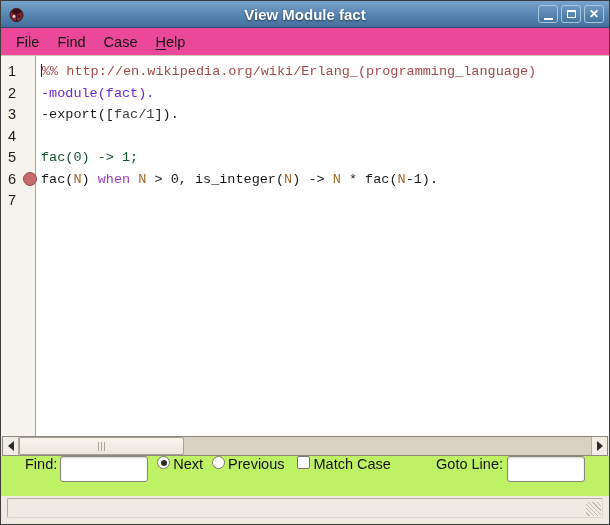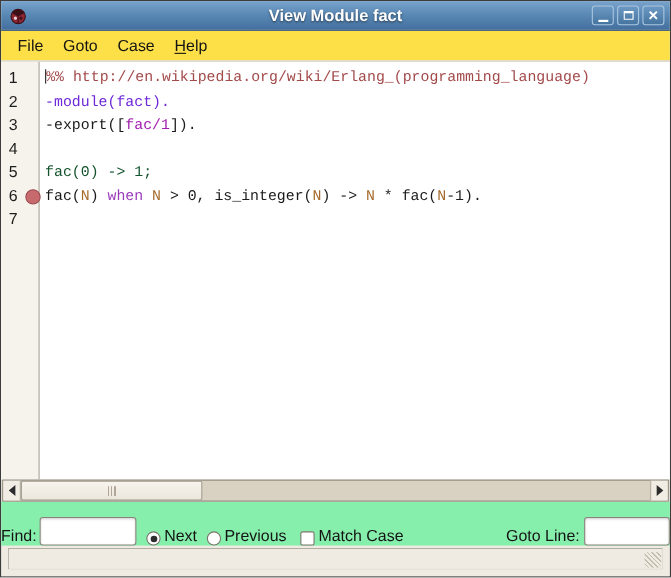--- a/index.html
+++ b/index.html
@@ -31,21 +31,21 @@
     width:20px;height:18px;border:1px solid #a9c6df;border-radius:3px;
     background:linear-gradient(180deg,#6c99c4,#46759f);
     display:flex;align-items:center;justify-content:center;cursor:default;
   }
   .glyph-min{width:9px;height:2px;background:#fff;margin-top:9px;}
   .glyph-max{width:9px;height:8px;border:1px solid #fff;border-top:2px solid #fff;}
   .glyph-close{color:#fff;font-size:12px;font-weight:bold;line-height:1;}
   
   .menubar{
     height:27px;flex:0 0 27px;display:flex;align-items:center;
-    padding:0 6px;background:#fde047;font-size:14.5px;color:#141414;
+    padding:0 6px;background:#ec4899;font-size:14.5px;color:#141414;
   }
   .menu-item{padding:3px 9px;cursor:default;}
   .menu-item u{text-underline-offset:2px;}
   
   .editor{
     position:relative;flex:1 1 auto;background:#ffffff;overflow:hidden;
     border-top:1px solid #cac6bc;
   }
   .editor::before{
     content:"";position:absolute;left:0;top:0;bottom:0;width:34px;
@@ -84,22 +84,22 @@
     background:linear-gradient(180deg,#f7f4ed,#ece7dc);
     border:1px solid #a8a296;border-radius:2px;
     display:flex;align-items:center;justify-content:center;
   }
   .sb-grip{
     width:8px;height:9px;
     background:repeating-linear-gradient(90deg,#b0a79a 0 1px,transparent 1px 3px);
   }
   
   .findbar{
-    flex:0 0 40px;height:40px;display:flex;align-items:flex-end;
-    padding:0 0;font-size:14.5px;color:#141414;background:#86efac;
+    flex:0 0 40px;height:40px;display:flex;align-items:flex-start;
+    padding:0 24px;font-size:14.5px;color:#141414;background:#bef264;
   }
   .ui-label{margin-right:3px;}
   .text-input{
     width:88px;height:26px;background:#fff;border:1px solid #8a857c;
     border-radius:3px;box-shadow:inset 0 1px 2px rgba(0,0,0,.18);
     font-family:"Liberation Sans",sans-serif;font-size:13px;padding:0 4px;outline:none;
   }
   .radio{
     width:13px;height:13px;border-radius:50%;background:#fff;
     border:1px solid #7a756c;display:inline-flex;align-items:center;justify-content:center;
@@ -148,38 +148,38 @@
           <span class="glyph-max"></span>
         </span>
       <span class="wbtn">
           <span class="glyph-close">✕</span>
         </span>
     </span>
   </div>
 
   <div class="menubar" id="menu-items">
       <span class="menu-item">File</span>
-      <span class="menu-item">Goto</span>
+      <span class="menu-item">Find</span>
       <span class="menu-item">Case</span>
       <span class="menu-item"><u>H</u>elp</span>
     </div>
 
   <div class="editor">
     <div class="code-lines" id="code-lines">
         <div class="code-row">
           <span class="gutter-num">1</span>
           <span class="code-text"><span class="cursor"></span><span style="color: rgb(163, 74, 74);">%% http://en.wikipedia.org/wiki/Erlang_(programming_language)</span></span>
         </div>
         <div class="code-row">
           <span class="gutter-num">2</span>
           <span class="code-text"><span style="color: #6d28d9;">-module(fact).</span></span>
         </div>
         <div class="code-row">
           <span class="gutter-num">3</span>
-          <span class="code-text"><span style="color: rgb(26, 26, 26);">-export([</span><span style="color: #a21caf;">fac/1</span><span style="color: rgb(26, 26, 26);">]).</span></span>
+          <span class="code-text"><span style="color: rgb(26, 26, 26);">-export([</span><span style="color: #404040;">fac/1</span><span style="color: rgb(26, 26, 26);">]).</span></span>
         </div>
         <div class="code-row">
           <span class="gutter-num">4</span>
           <span class="code-text"></span>
         </div>
         <div class="code-row">
           <span class="gutter-num">5</span>
           <span class="code-text"><span style="color: #14532d;">fac(0) -&gt; 1;</span></span>
         </div>
         <div class="code-row">

